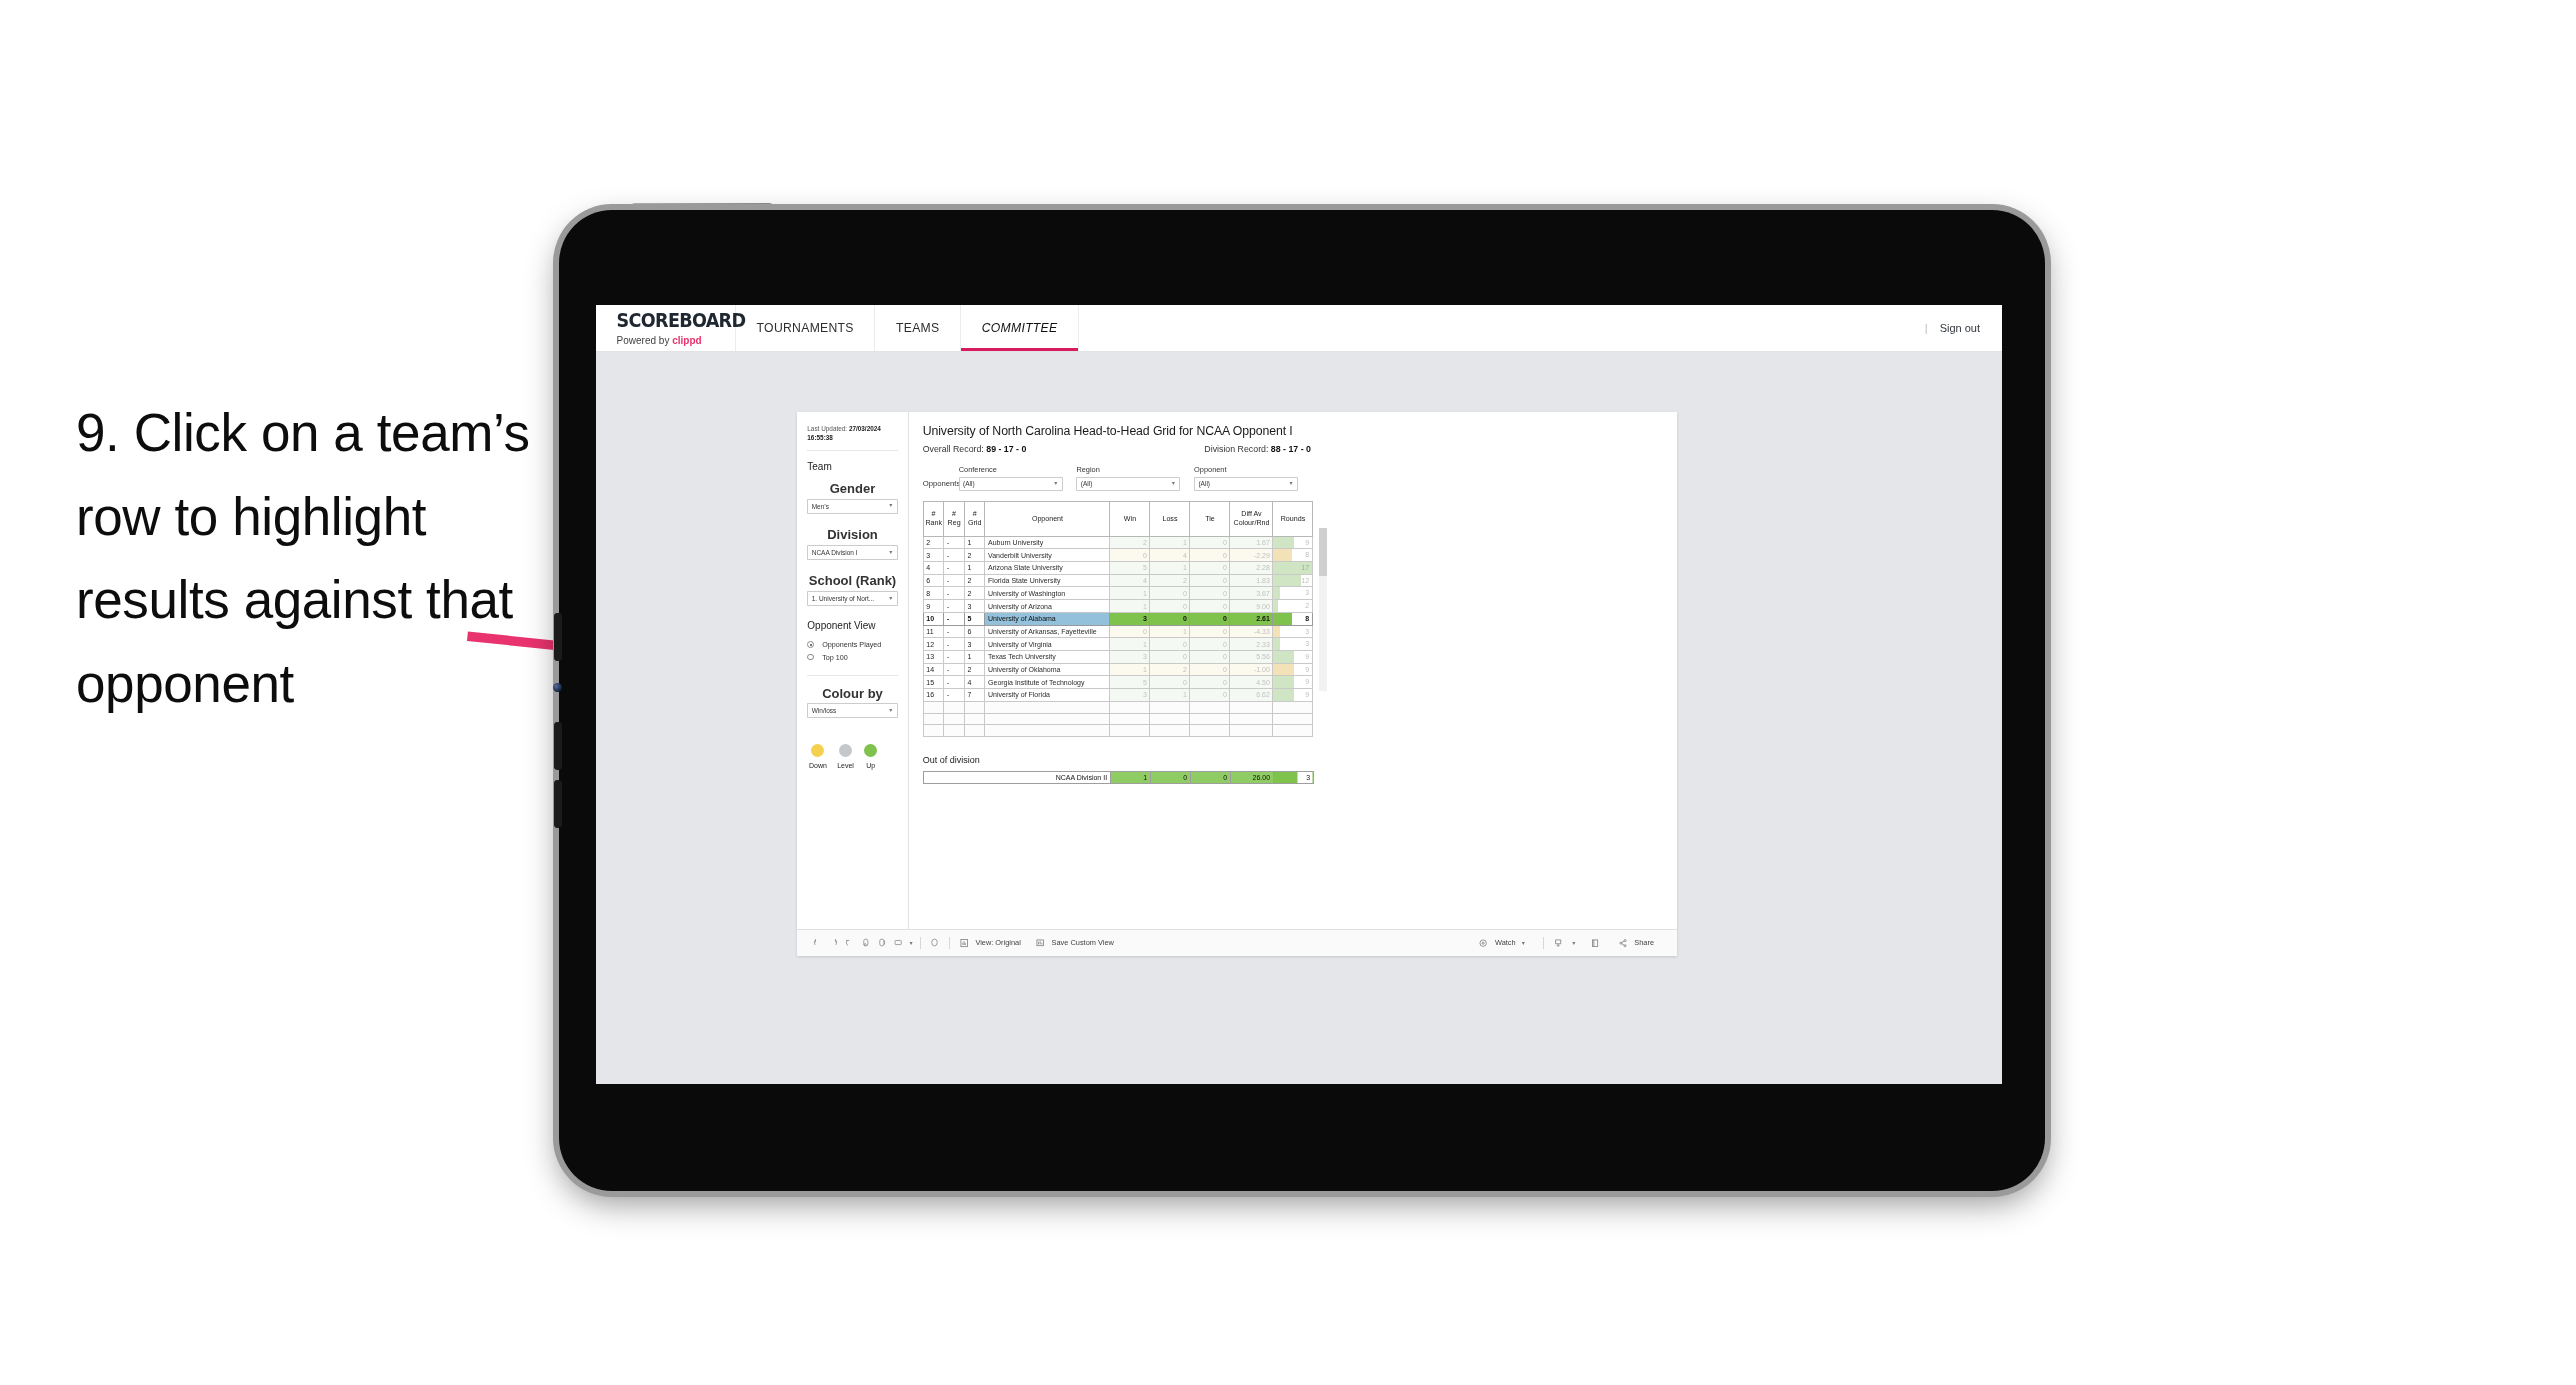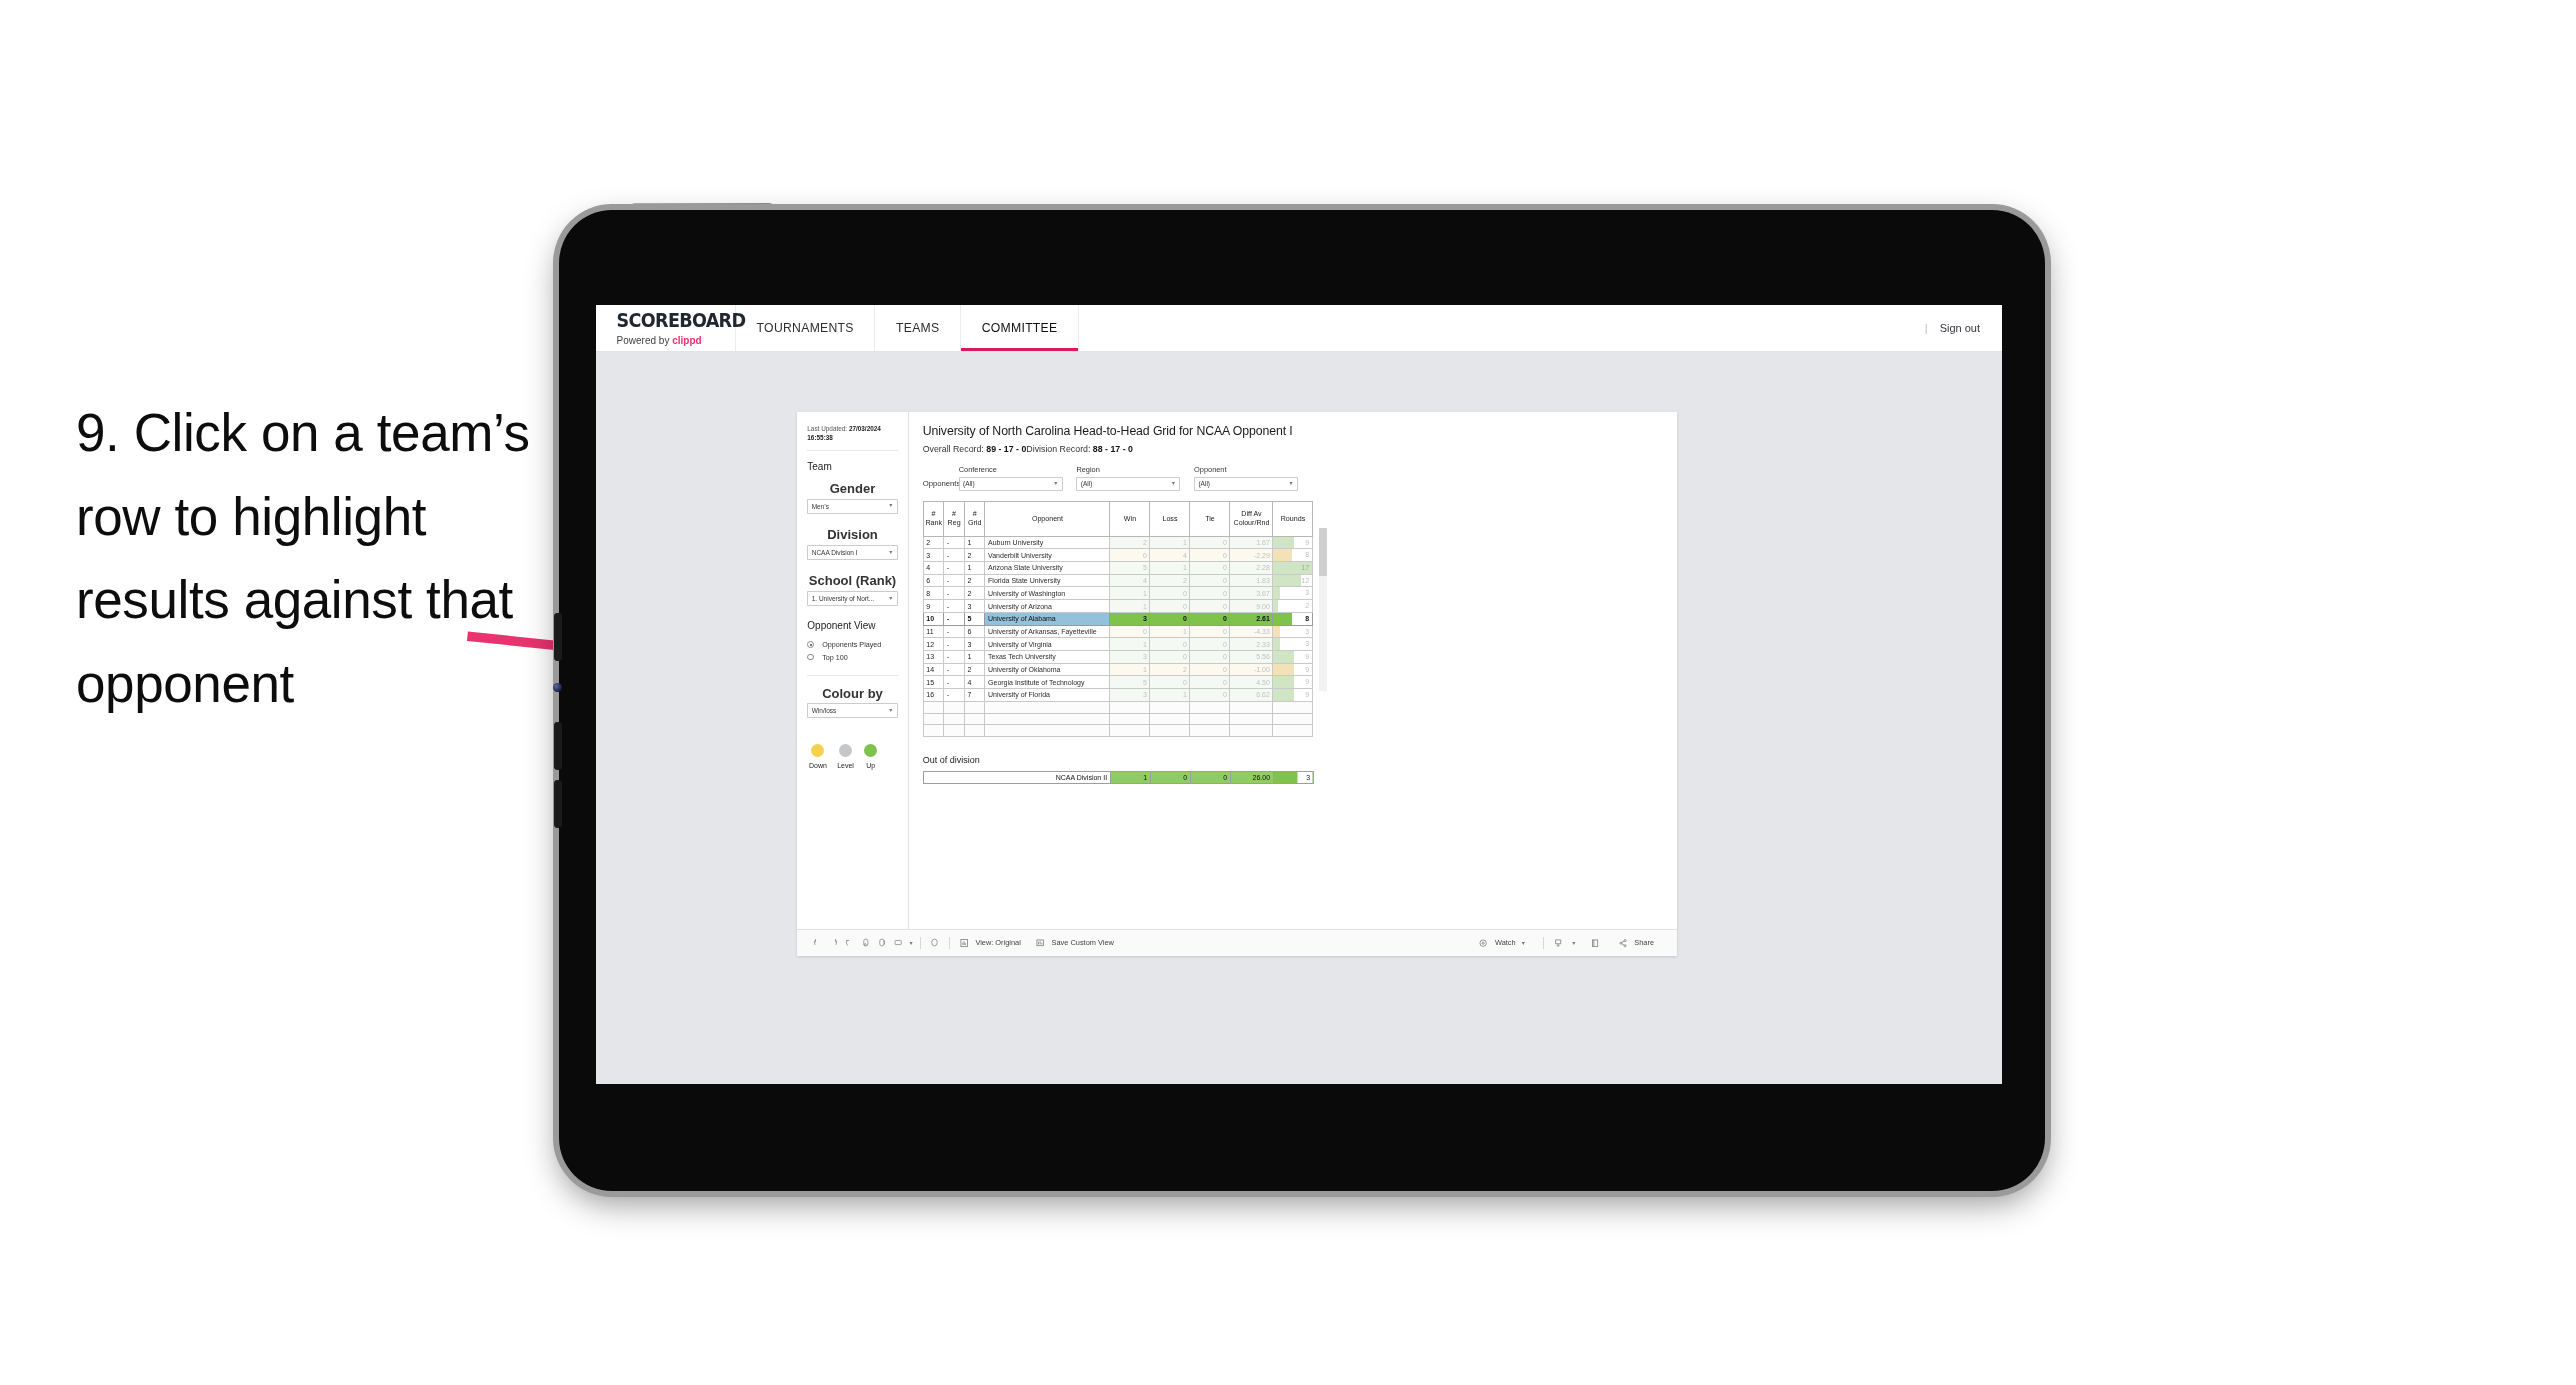--- a/index.html
+++ b/index.html
@@ -36,21 +36,21 @@
   #brand{width:140px;display:flex;flex-direction:column;justify-content:center;
       padding-left:20.6px;box-sizing:border-box;border-right:0.9px solid #ececec;}
   #brand-title{font-size:17.6px;font-weight:700;letter-spacing:-0.7px;color:#1f2730;
       font-family:"DejaVu Sans",sans-serif;transform:scaleY(1.12);transform-origin:left center;}
   #brand-sub{font-size:10px;color:#3f3f3f;margin-top:4.3px;white-space:nowrap;}
   #brand-sub b{color:#e8336e;font-weight:700;}
   .topnav{display:flex;align-items:stretch;}
   .topnav-item{display:flex;align-items:center;padding:0 20.6px;font-size:12.2px;
       color:#2e2e2e;letter-spacing:0.3px;border-right:0.9px solid #ececec;cursor:pointer;
       position:relative;white-space:nowrap;}
-  .topnav-item.active{color:#111;}
+  .topnav-item.active{color:#111;font-style:italic;}
   .topnav-item.active::after{content:"";position:absolute;left:0;right:0;bottom:0;
       height:2.6px;background:#d81b60;}
   #signout{margin-left:auto;display:flex;align-items:center;padding-right:22px;
       font-size:11px;color:#33383d;gap:12px;}
   #signout .bar{color:#bbb;}
 
   
   #subnav{height:30px;background:#fbfbfb;border-bottom:0.9px solid #dfdfdf;
       display:flex;align-items:center;padding-left:19px;gap:29px;}
   .subnav-item{font-size:10.8px;color:#3a3a3a;letter-spacing:0.3px;cursor:pointer;white-space:nowrap;}
@@ -83,21 +83,21 @@
   #legend{display:flex;gap:10.3px;margin-top:26px;padding-left:1.7px;}
   .lg{display:flex;flex-direction:column;align-items:center;gap:5.2px;}
   .dot{width:13px;height:13px;border-radius:50%;}
   .lg-lbl{font-size:7px;color:#222;}
 
   
   #main{flex:1;padding:12px 15.5px 0 13.7px;box-sizing:border-box;min-width:0;display:flex;flex-direction:column;}
   #title{font-size:12.3px;color:#1b1b1b;font-weight:400;letter-spacing:-0.1px;}
   #records{display:flex;margin-top:6px;font-size:8.8px;color:#333;}
   #records b{color:#111;font-weight:700;}
-  #rec2{}
+  #rec2{margin-left:178px;}
 
   #filters{display:flex;align-items:flex-end;margin-top:11px;gap:0;}
   #opp-lbl{font-size:7.7px;color:#333;padding-bottom:2.6px;width:36px;flex:0 0 auto;}
   .filter{width:104px;margin-right:13.7px;}
   .filter .fl{font-size:7.4px;color:#333;margin-bottom:2.6px;}
   .filter .select{margin-bottom:0;height:12px;}
 
   
   #tablewrap{margin-top:10.3px;position:relative;display:flex;}
   table.grid{border-collapse:collapse;table-layout:fixed;width:347px;font-size:6.9px;}

